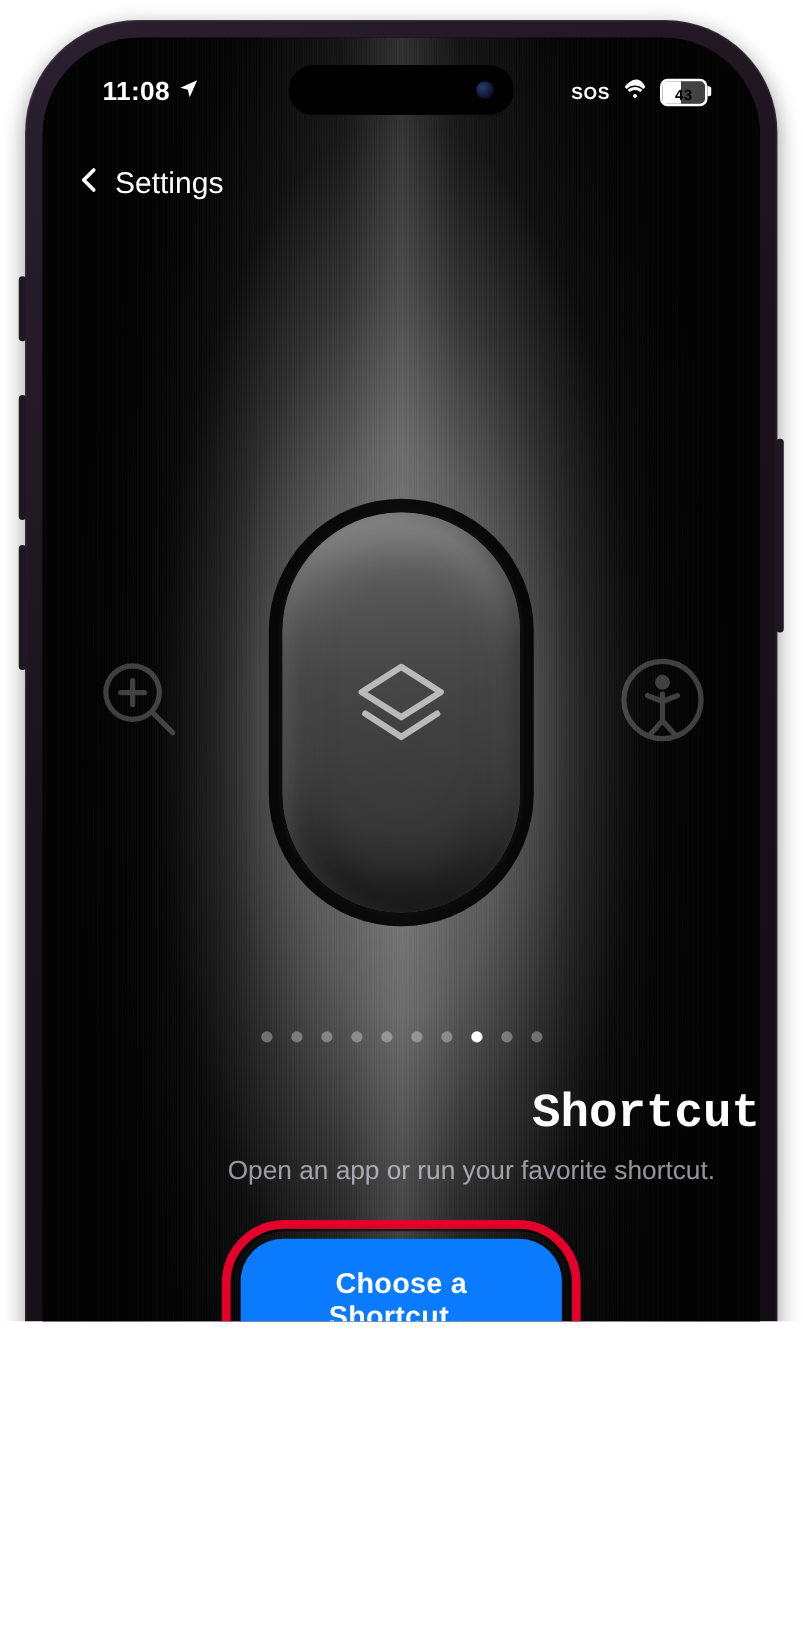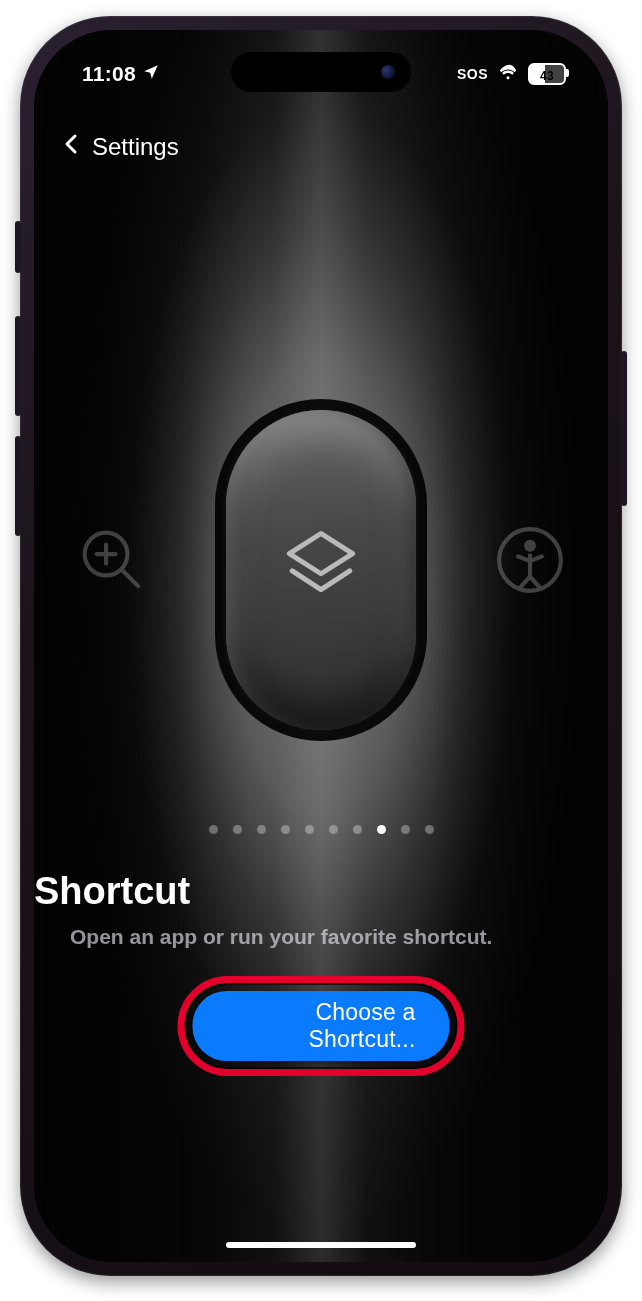--- a/index.html
+++ b/index.html
@@ -1,16 +1,16 @@
 <!DOCTYPE html>
 <html><head>
 <meta charset="utf-8">
 <style>
   html,body{margin:0;padding:0;background:#fff;font-family:-apple-system,Helvetica,Arial,sans-serif;}
-  .canvas{width:642px;height:1301px;background:#fff;position:relative;}
+  .canvas{width:642px;height:1057px;background:#fff;position:relative;}
   .phone{
     position:absolute;left:20px;top:16px;width:602px;height:1260px;
     border-radius:90px;
     background:linear-gradient(145deg,#2a2030,#1a1218 40%,#120c12 100%);
     box-shadow:0 6px 18px rgba(0,0,0,.4),inset 0 0 2px rgba(255,255,255,.3);
   }
   .side-btn{position:absolute;background:#1e1620;border-radius:4px;}
   .sb-left1{left:-5px;top:205px;width:6px;height:52px;}
   .sb-left2{left:-5px;top:300px;width:6px;height:100px;}
   .sb-left3{left:-5px;top:420px;width:6px;height:100px;}
@@ -75,31 +75,31 @@
     display:flex;align-items:center;justify-content:center;
   }
   .shortcut-ico svg{width:92px;height:92px;opacity:.85;}
   .side-ico{position:absolute;top:492px;width:76px;height:76px;opacity:.32;}
   .side-ico.left{left:40px;}
   .side-ico.right{right:40px;}
   .side-ico svg{width:100%;height:100%;}
   .dots{position:absolute;top:795px;left:0;right:0;display:flex;justify-content:center;gap:15px;}
   .dot{width:9px;height:9px;border-radius:50%;background:rgba(255,255,255,.32);}
   .dot.active{background:#fff;}
-  .title{position:absolute;top:840px;left:0;right:0;text-align:left;color:#fff;font-size:38px;font-weight:600;}
-  .subtitle{position:absolute;top:895px;left:0;right:0;text-align:left;color:rgba(235,235,245,.62);font-size:21px;font-weight:700;padding:0 36px;}
+  .title{position:absolute;top:840px;left:0;right:0;text-align:right;color:#fff;font-size:38px;font-weight:600;font-family:Liberation Mono, monospace;}
+  .subtitle{position:absolute;top:895px;left:0;right:0;text-align:right;color:rgba(235,235,245,.62);font-size:21px;font-weight:400;padding:0 36px;}
   .cta-wrap{
     position:absolute;top:946px;left:50%;transform:translateX(-50%);
     padding:8px;border:7px solid #e3002b;border-radius:50px;
     box-shadow:0 0 0 2px rgba(0,0,0,.65) inset;
   }
   .cta{
     background:#0a7aff;color:#fff;border:none;border-radius:34px;
-    padding:8px 34px;font-size:23px;font-weight:400;letter-spacing:.2px;
-    box-shadow:0 2px 6px rgba(0,0,0,.5);cursor:pointer;text-align:right;
+    padding:22px 34px;font-size:23px;font-weight:700;letter-spacing:.2px;
+    box-shadow:0 2px 6px rgba(0,0,0,.5);cursor:pointer;
   }
   .home{position:absolute;bottom:14px;left:50%;transform:translateX(-50%);width:190px;height:6px;background:#fff;border-radius:4px;}
 </style>
 </head>
 <body>
 
 <div class="canvas">
   <div class="phone">
     <div class="side-btn sb-left1"></div>
     <div class="side-btn sb-left2"></div>

